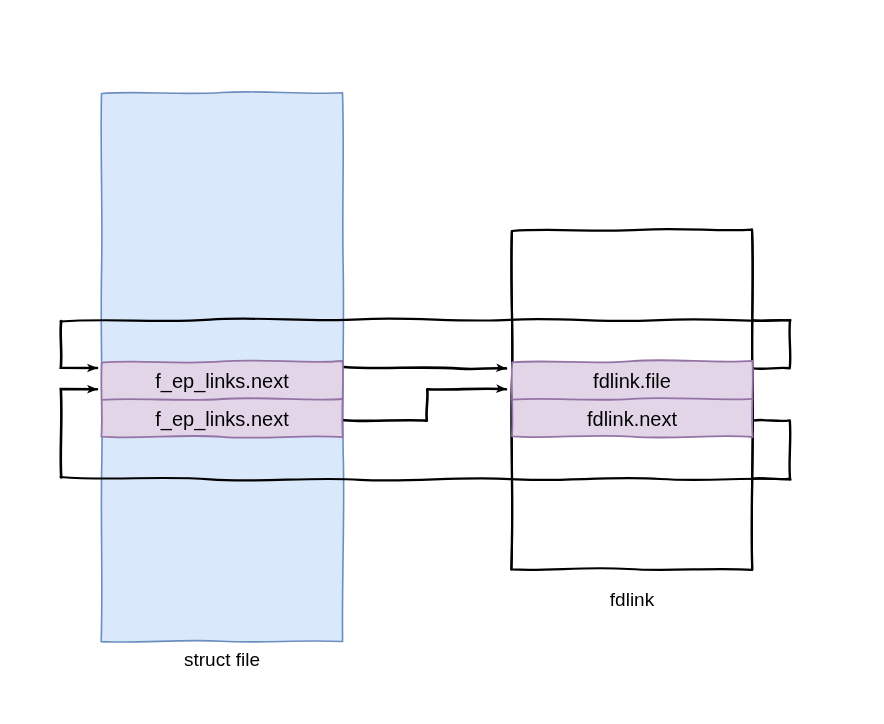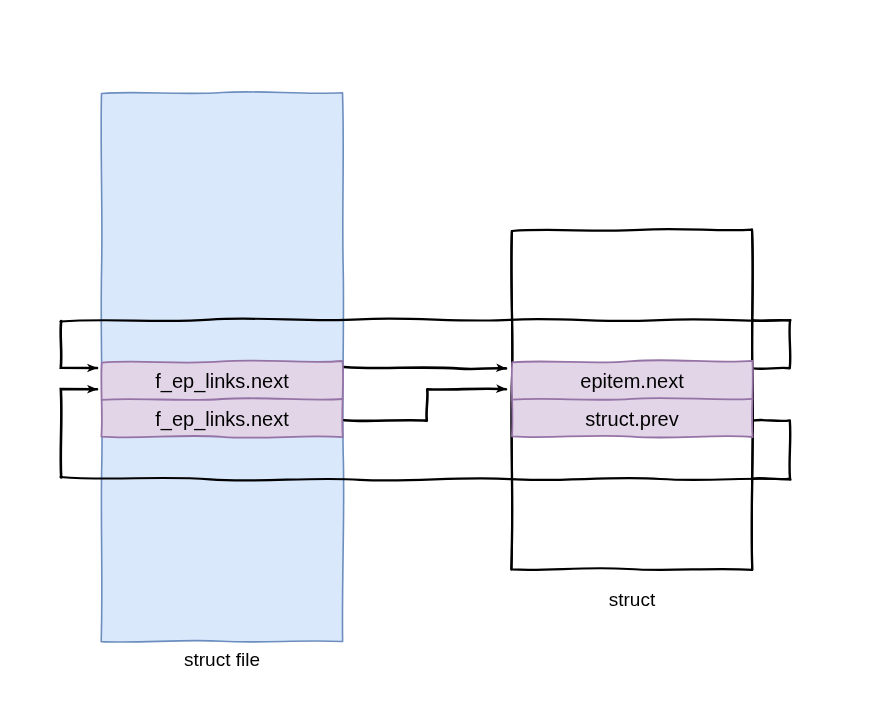--- a/index.html
+++ b/index.html
@@ -112,21 +112,21 @@
              C716,434.0 672,439.8 632,436.6 C590,433.6 550,439.2 512.0,436.4
              C513.6,412 510.6,385 512.2,362.4 Z" fill="#e1d5e7" stroke="#9673a6" stroke-width="1.8" stroke-linejoin="round" stroke-linecap="round"></path>
     <path d="M512.0,399.6 C550,396.8 590,402.0 632,398.8 C672,396.0 716,401.2 752.5,398.8" fill="none" stroke="#9673a6" stroke-width="1.8" stroke-linecap="round"></path>
 
   </svg>
 
   <div class="lbl field-label" id="lbl-fep-next">f_ep_links.next</div>
 
   <div class="lbl field-label" id="lbl-fep-prev">f_ep_links.next</div>
 
-  <div class="lbl field-label" id="lbl-fd-next">epitem.next</div>
+  <div class="lbl field-label" id="lbl-fd-next">fdlink.file</div>
 
-  <div class="lbl field-label" id="lbl-fd-prev">struct.prev</div>
+  <div class="lbl field-label" id="lbl-fd-prev">fdlink.next</div>
 
   <div class="lbl struct-label" id="lbl-structfile">struct file</div>
 
-  <div class="lbl struct-label" id="lbl-epitem">struct</div>
+  <div class="lbl struct-label" id="lbl-epitem">fdlink</div>
 
 </div>
 
 </body></html>

